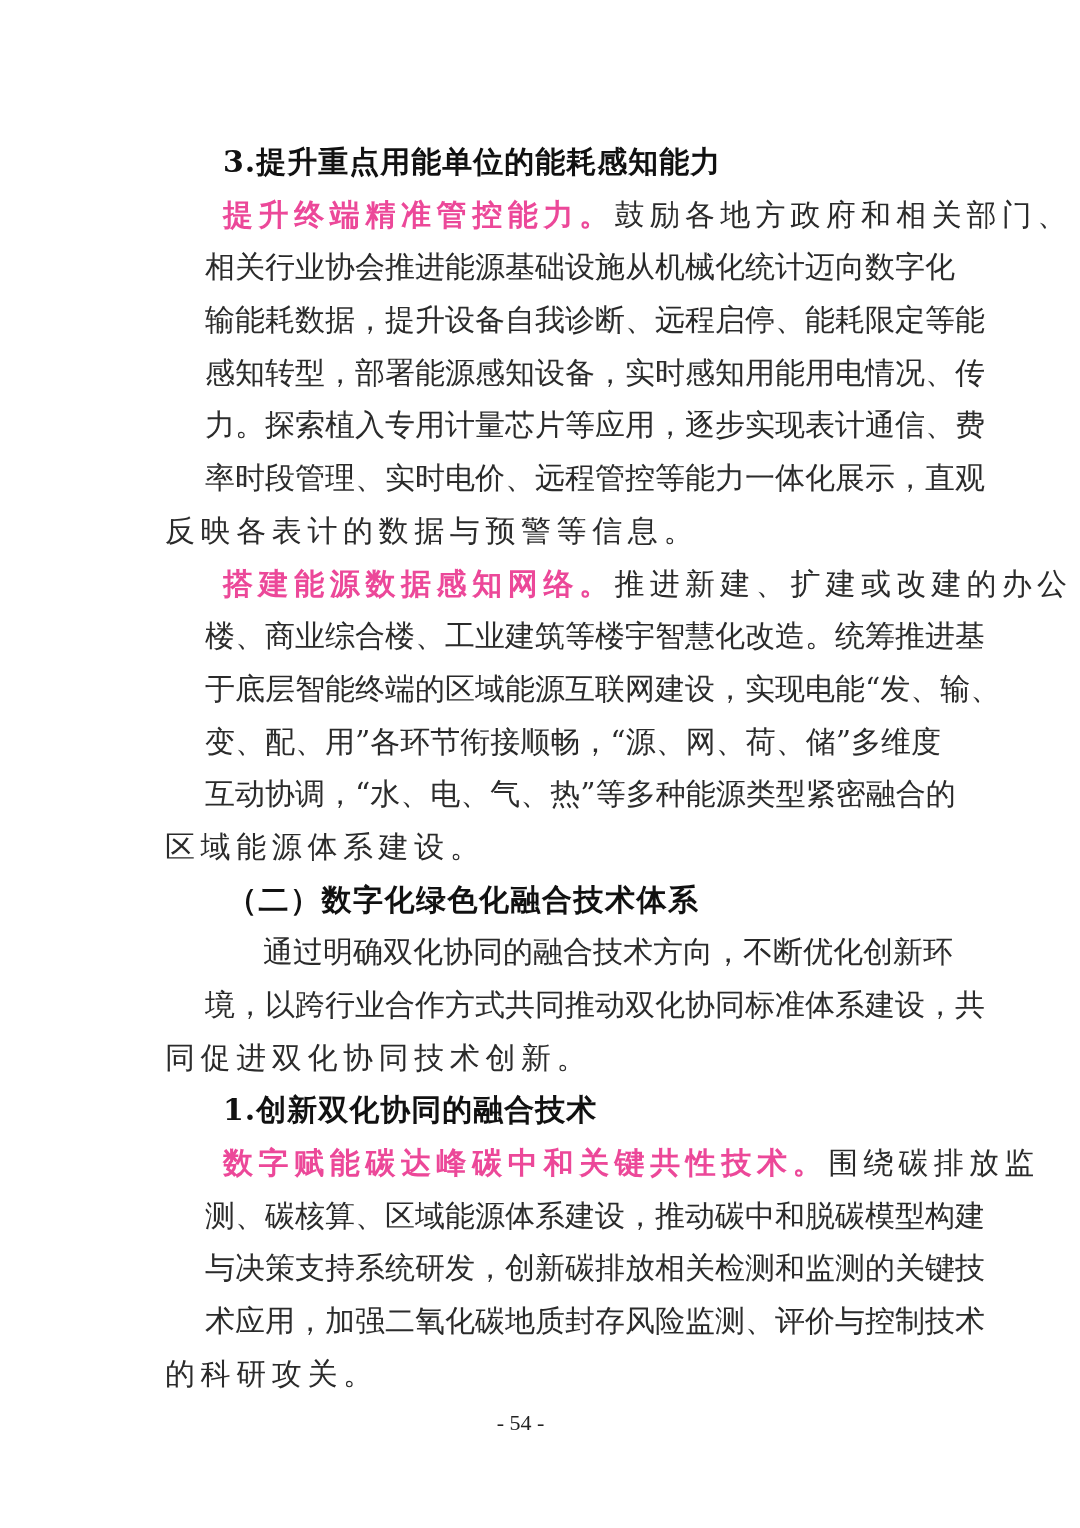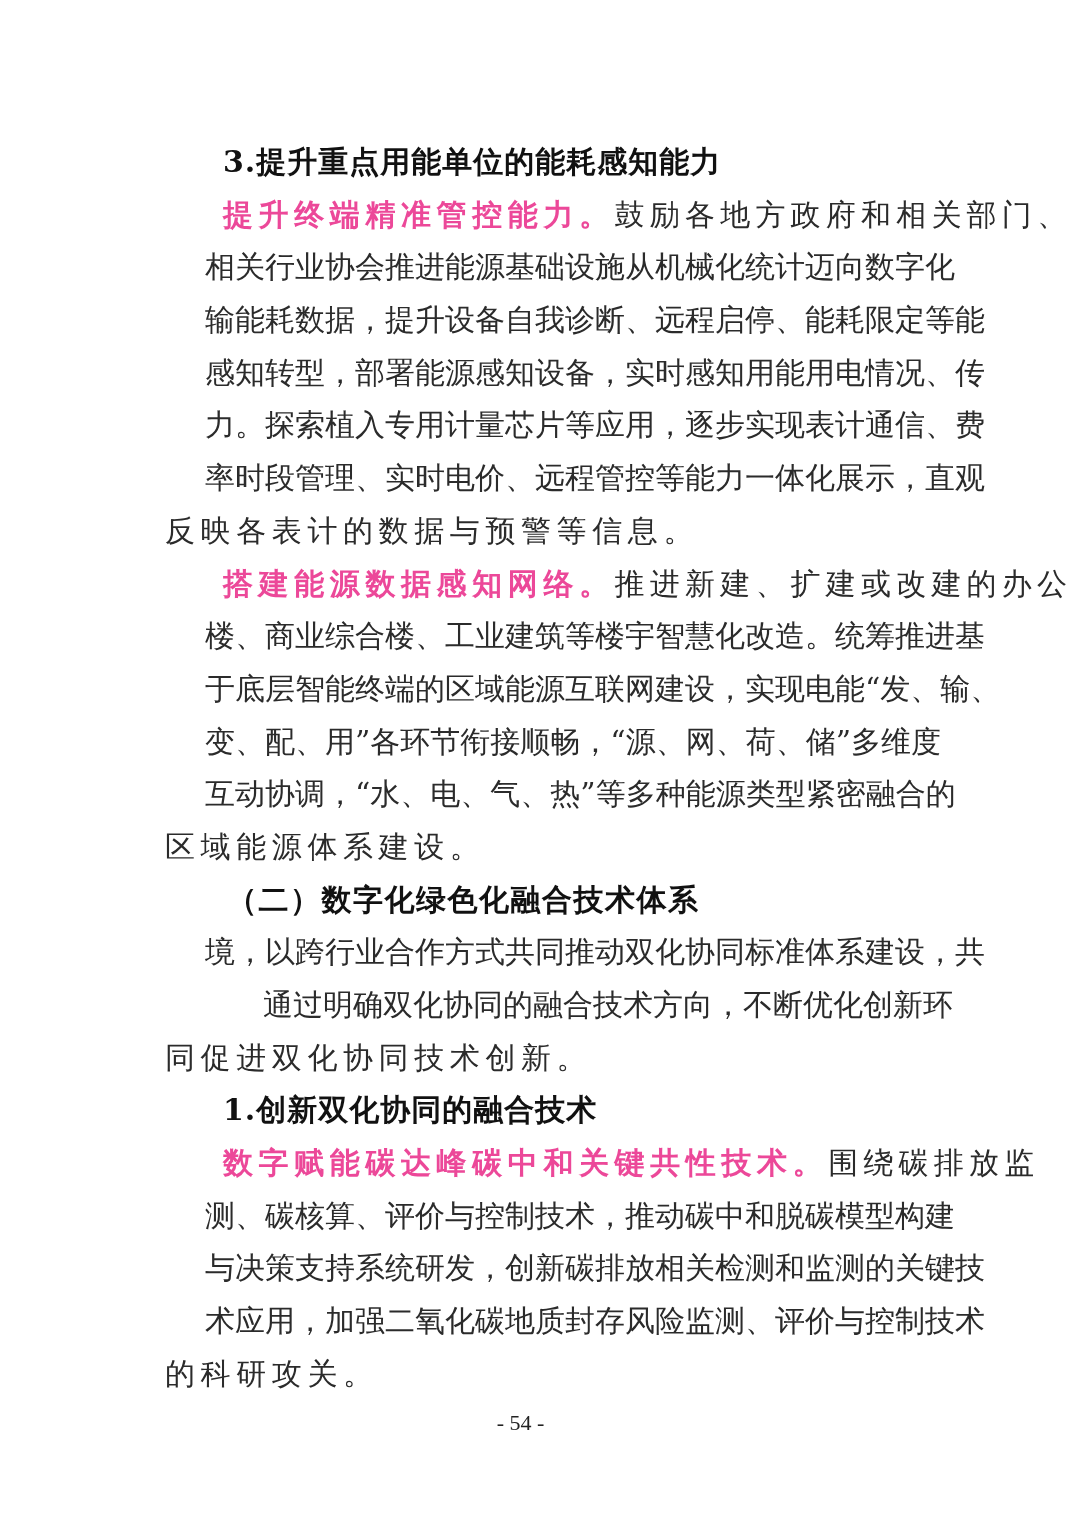--- a/index.html
+++ b/index.html
@@ -90,30 +90,30 @@
     <span style="letter-spacing:5.2px;">推进新建、扩建或改建的办公</span>
   </div>
   <div class="line just">楼、商业综合楼、工业建筑等楼宇智慧化改造。统筹推进基</div>
   <div class="line just">于底层智能终端的区域能源互联网建设，实现电能“发、输、</div>
   <div class="line just">变、配、用”各环节衔接顺畅，“源、网、荷、储”多维度</div>
   <div class="line just">互动协调，“水、电、气、热”等多种能源类型紧密融合的</div>
   <div class="line">区域能源体系建设。</div>
 
   <div class="line h-section">（二）数字化绿色化融合技术体系</div>
 
+  <div class="line indent just">通过明确双化协同的融合技术方向，不断优化创新环</div>
   <div class="line just">境，以跨行业合作方式共同推动双化协同标准体系建设，共</div>
-  <div class="line indent just">通过明确双化协同的融合技术方向，不断优化创新环</div>
   <div class="line">同促进双化协同技术创新。</div>
 
   <div class="line indent heading">1.创新双化协同的融合技术</div>
 
   <div class="line indent para-first">
     <span class="lead">数字赋能碳达峰碳中和关键共性技术。</span>
     <span style="letter-spacing:5.2px;">围绕碳排放监</span>
   </div>
-  <div class="line just">测、碳核算、评价与控制技术，推动碳中和脱碳模型构建</div>
+  <div class="line just">测、碳核算、区域能源体系建设，推动碳中和脱碳模型构建</div>
   <div class="line just">与决策支持系统研发，创新碳排放相关检测和监测的关键技</div>
   <div class="line just">术应用，加强二氧化碳地质封存风险监测、评价与控制技术</div>
   <div class="line">的科研攻关。</div>
 
 </div>
 
 <div class="page-number">- 54 -</div>
 
 </body></html>

